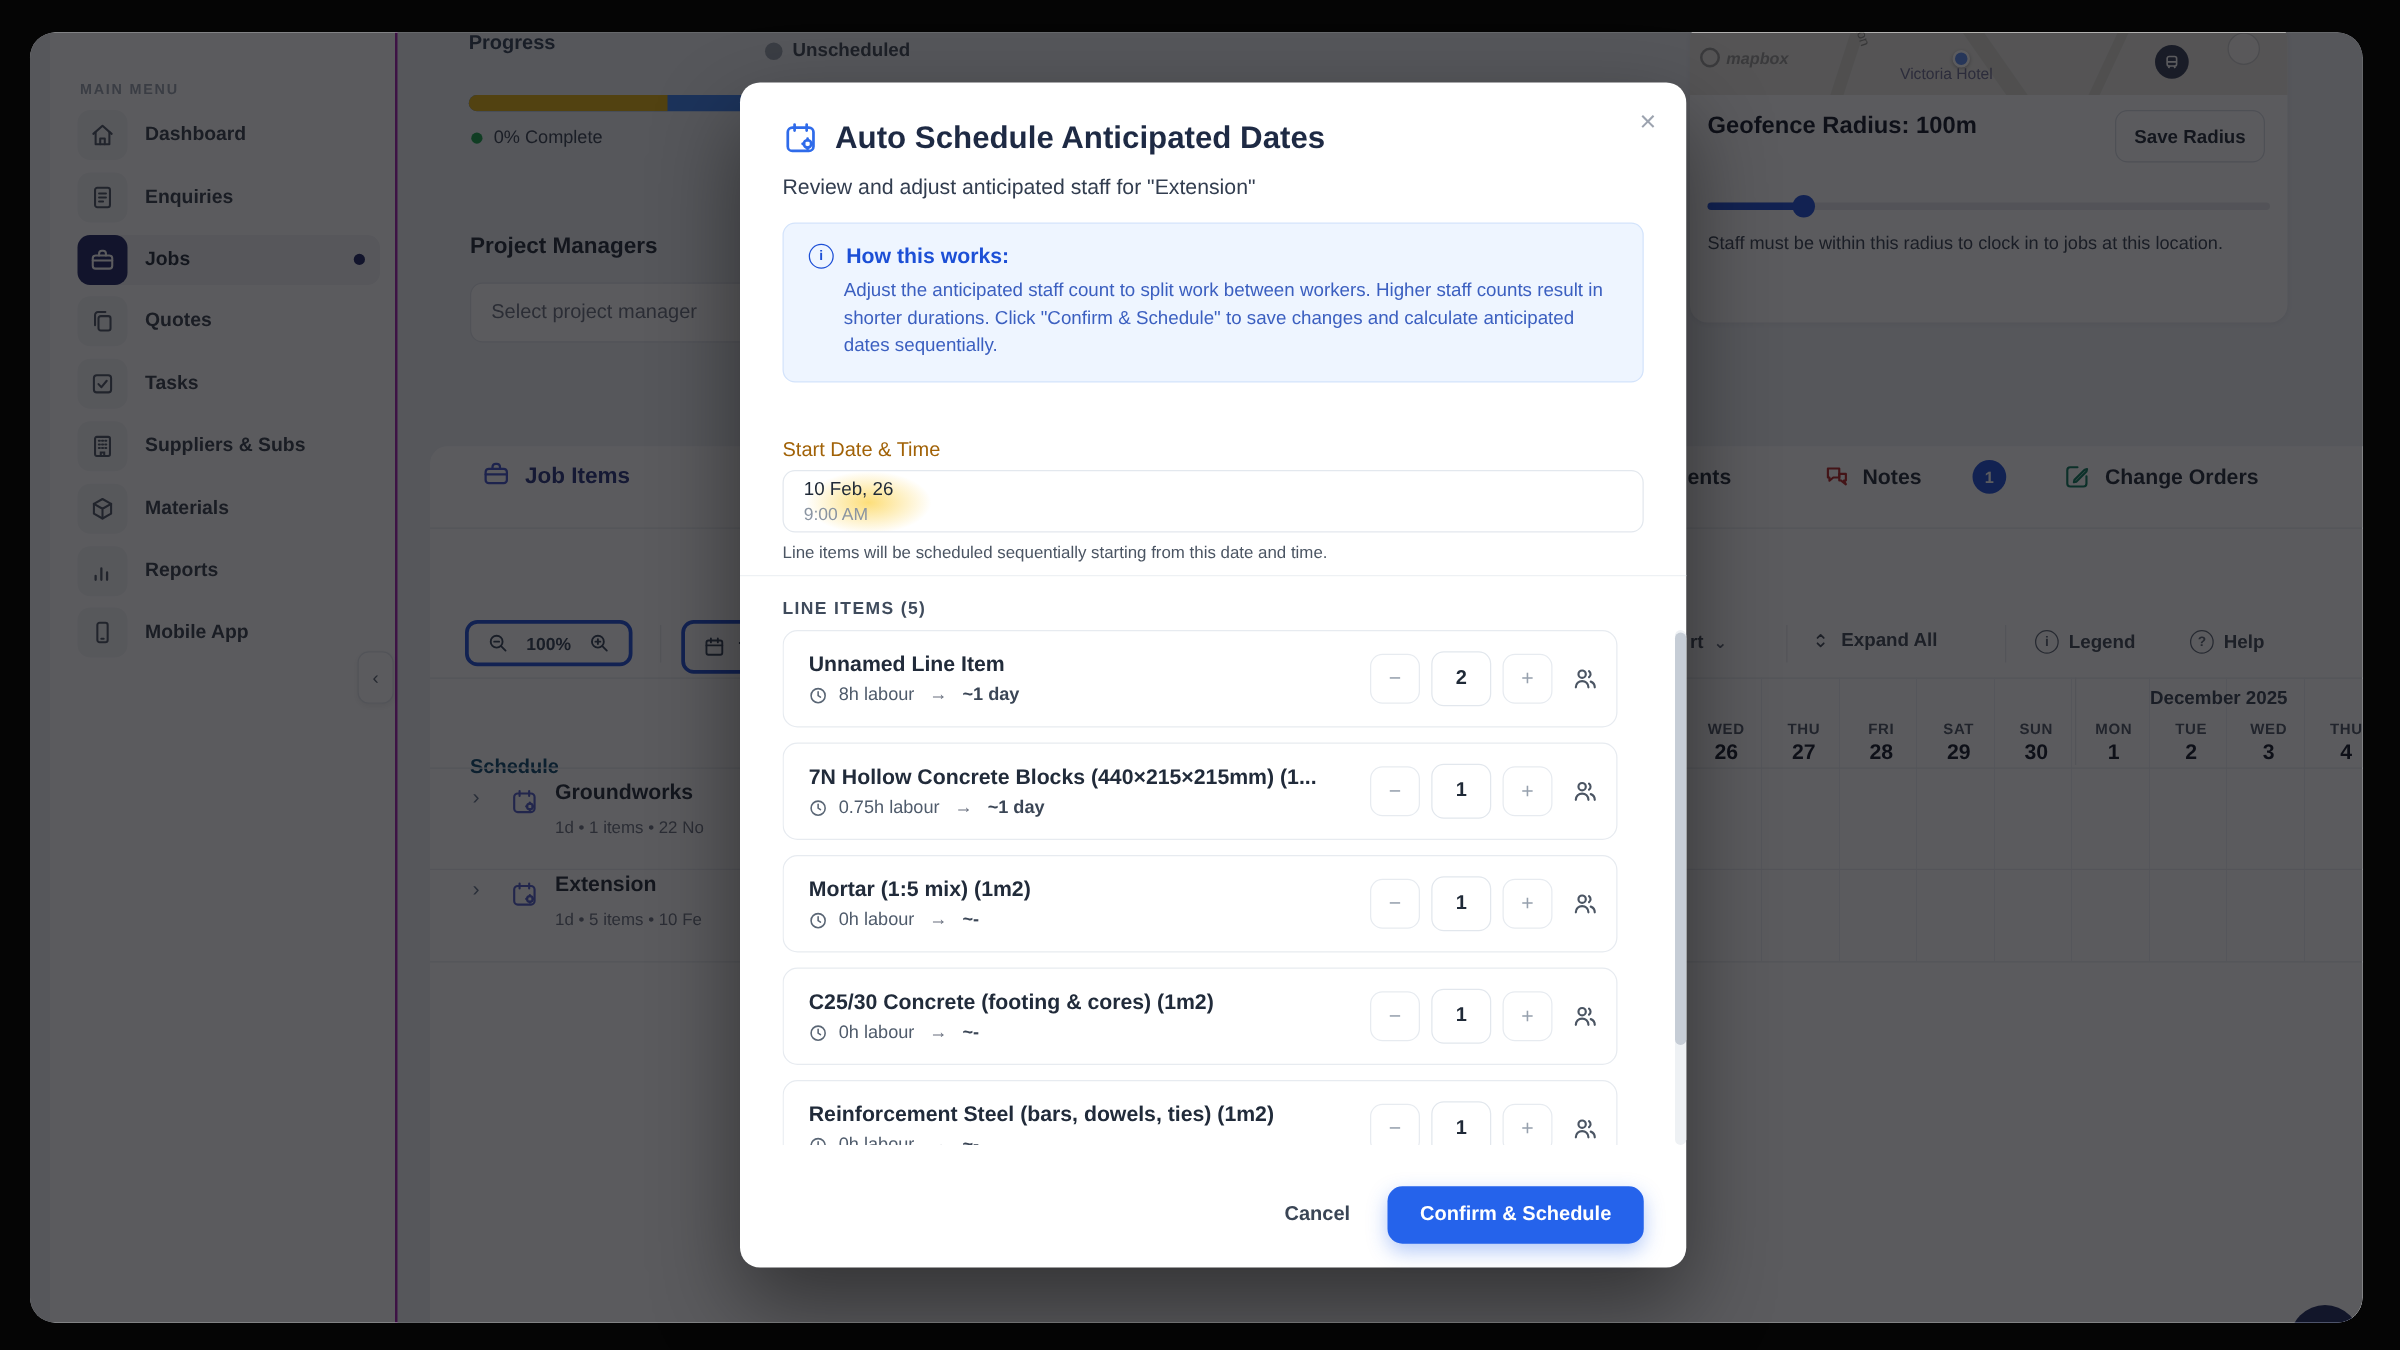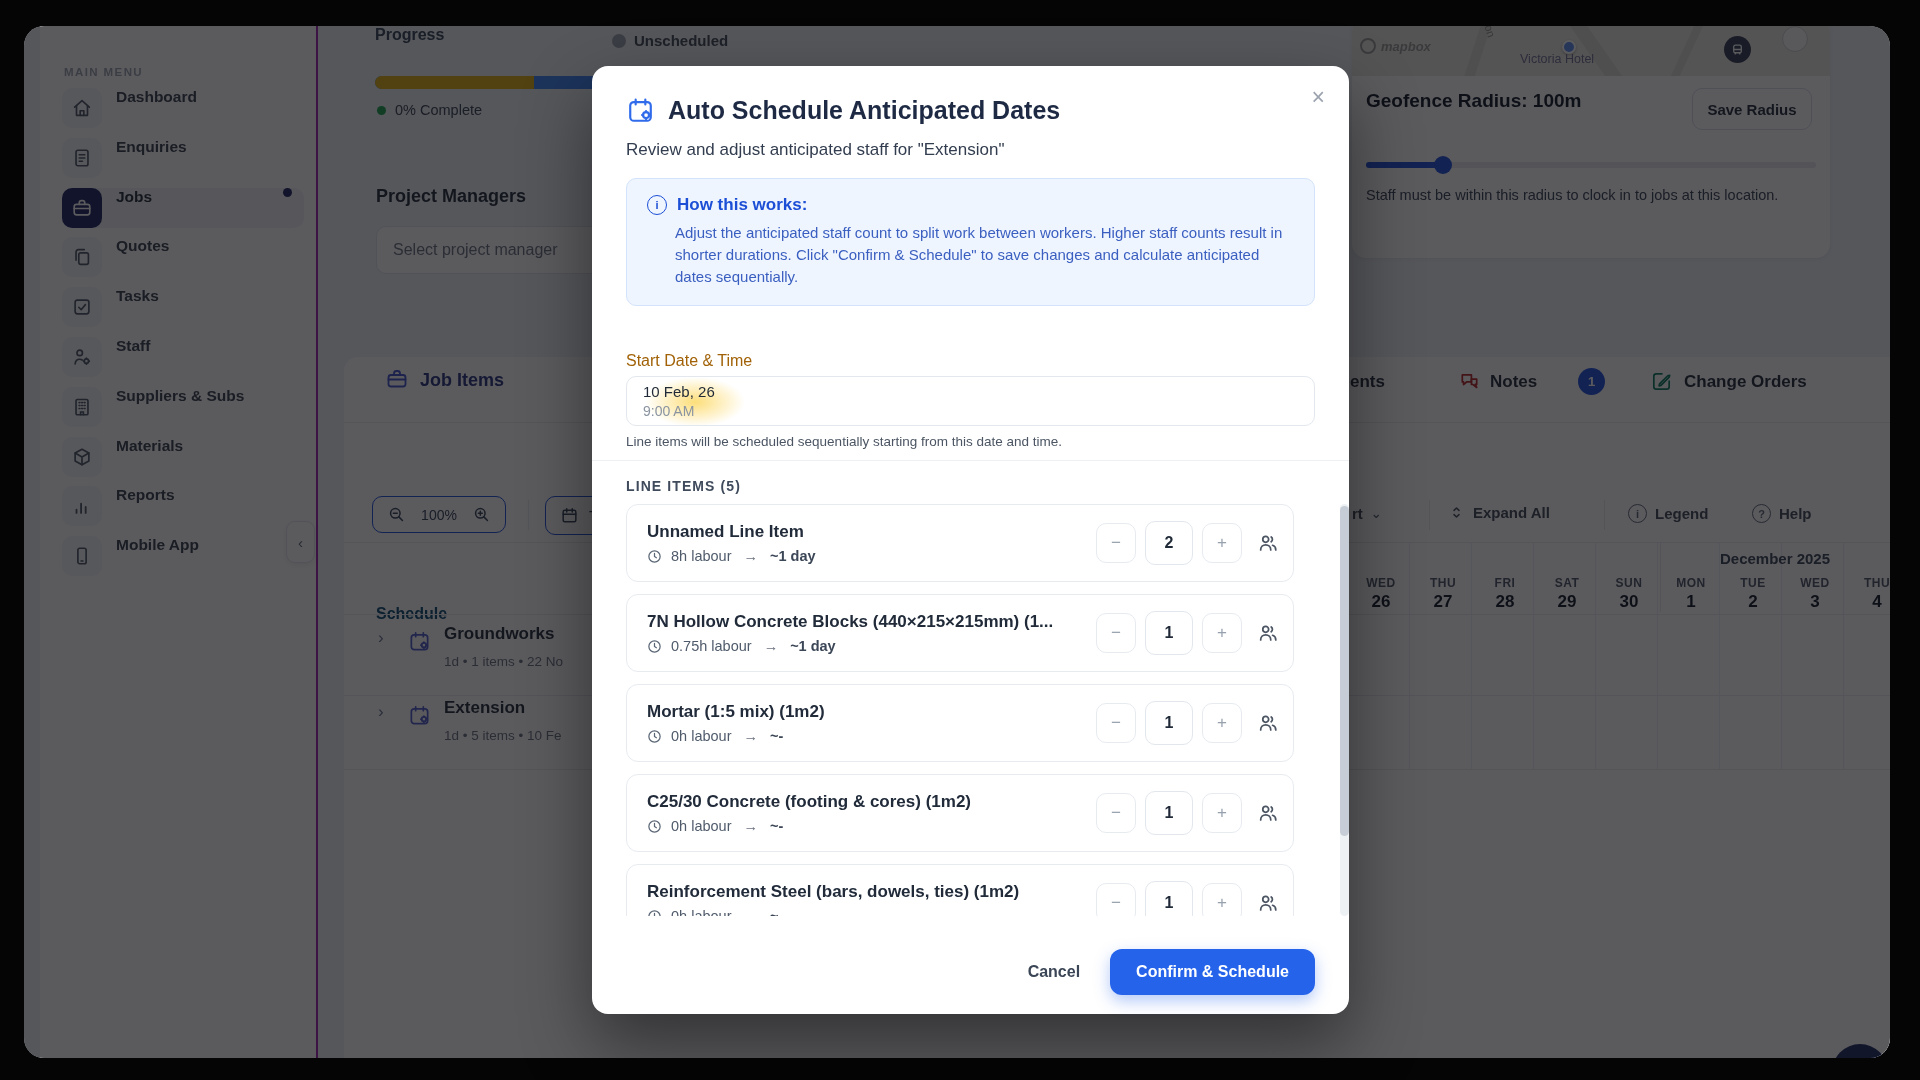--- a/index.html
+++ b/index.html
@@ -5,40 +5,40 @@
   html,body{margin:0;padding:0;background:#000;}
   .stage{position:relative;width:1920px;height:1080px;background:#050505;overflow:hidden;
          font-family:"Liberation Sans","DejaVu Sans",sans-serif;-webkit-font-smoothing:antialiased;}
   .abs{position:absolute;}
   .window{position:absolute;left:24px;top:26px;width:1866px;height:1032px;background:#eef1f5;
           border-radius:20px;overflow:hidden;}
   
   .sidebar{position:absolute;left:16px;top:0;width:276px;height:100%;background:#fff;border-right:2px solid #a21caf;}
   .menu-label{position:absolute;left:24px;top:40px;font-size:11.5px;font-weight:700;letter-spacing:1.4px;color:#9aa3af;}
   .menu{position:absolute;left:22px;top:62px;right:12px;display:flex;flex-direction:column;gap:9.8px;}
-  .mitem{position:relative;display:flex;align-items:flex-start;height:40px;border-radius:10px;}
+  .mitem{position:relative;display:flex;align-items:center;height:40px;border-radius:10px;}
   .mitem .tile{width:40px;height:40px;border-radius:10px;background:#f3f4f6;display:flex;align-items:center;justify-content:center;color:#4b5563;flex:0 0 auto;}
   .mitem .mlabel{margin-left:14px;font-size:15.5px;font-weight:600;color:#37404d;}
   .mitem.active{background:#f1f2f5;}
   .mitem.active .tile{background:#1e2563;color:#fff;}
   .mitem.active .mlabel{color:#1f2937;}
   .mitem .notif{position:absolute;right:12px;width:9px;height:9px;border-radius:50%;background:#1e2563;}
   .collapse-btn{position:absolute;left:262px;top:495px;width:27px;height:40px;background:#fff;border:1px solid #e3e7ec;
     border-radius:9px;display:flex;align-items:center;justify-content:center;color:#5b6573;font-size:15px;box-shadow:0 2px 6px rgba(0,0,0,.08);z-index:3;}
   svg.ic{display:block;}
   
   .h-label{font-size:16px;font-weight:700;color:#334155;}
   .progress-bar{position:absolute;left:351px;top:50px;width:324px;height:13px;border-radius:7px;overflow:hidden;background:#3b82f6;}
   .progress-fill{height:100%;width:49%;background:#e3b211;float:left;}
   .dot{border-radius:50%;display:inline-block;}
   .select-box{position:absolute;left:352px;top:200px;width:336px;height:46px;background:#fff;border:1px solid #dfe3e9;border-radius:10px;
     display:flex;align-items:center;padding:0 16px;font-size:16px;color:#6b7280;}
   .panel{position:absolute;left:320px;top:331px;right:0;bottom:0;background:#fff;border-radius:14px 0 0 0;}
   .tabrow-border{position:absolute;left:320px;right:0;top:396px;height:1px;background:#e8eaee;}
-  .pill{position:absolute;height:37px;background:#fff;border:1px solid #1d4ed8;border-radius:10px;display:flex;align-items:center;gap:10px;padding:0 14px;color:#334155;font-size:14px;font-weight:400;}
+  .pill{position:absolute;height:37px;background:#fff;border:3px solid #1d4ed8;border-radius:10px;display:flex;align-items:center;gap:10px;padding:0 14px;color:#334155;font-size:14px;font-weight:700;}
   .tb-item{position:absolute;display:flex;align-items:center;gap:8px;font-size:15px;font-weight:600;color:#3f4956;}
   .circ-g{width:17px;height:17px;border-radius:50%;border:1.6px solid #5b6573;display:flex;align-items:center;justify-content:center;font-size:11px;font-weight:700;color:#5b6573;}
   .vline{position:absolute;width:1px;background:#e5e8ec;}
   .hline{position:absolute;height:1px;background:#e8eaee;}
   .daycell{position:absolute;width:62px;text-align:center;}
   .daycell .dow{font-size:12px;font-weight:700;color:#4b5563;letter-spacing:.5px;}
   .daycell .dnum{font-size:17px;font-weight:700;color:#111827;margin-top:2px;}
   .srow-title{font-size:17px;font-weight:700;color:#1f2937;}
   .srow-meta{font-size:13.5px;color:#6b7280;margin-top:4px;}
   .gridcols{position:absolute;left:1324px;right:0;top:516px;bottom:289px;
@@ -144,31 +144,20 @@
               <svg class="ic" width="22" height="22" viewBox="0 0 24 24" fill="none" stroke="currentColor" stroke-width="1.8" stroke-linecap="round" stroke-linejoin="round">
                 <rect x="4.5" y="4.5" width="15" height="15" rx="2.5"></rect>
                 <path d="M8.5 12.3l2.6 2.7 4.6-5.6"></path>
               </svg>
             </span>
           <span class="mlabel">Tasks</span>
         </div>
         <div class="mitem">
           <span class="tile">
               <svg class="ic" width="22" height="22" viewBox="0 0 24 24" fill="none" stroke="currentColor" stroke-width="1.8" stroke-linecap="round">
-                <circle cx="9.5" cy="7.5" r="3"></circle>
-                <path d="M4.5 19.5c.3-3.1 2.4-5 5-5 1 0 1.9.3 2.7.8"></path>
-                <circle cx="16.8" cy="16.5" r="2.4"></circle>
-                <path d="M16.8 13.2v1M16.8 18.8v1M13.7 16.5h1M19 16.5h1"></path>
-              </svg>
-            </span>
-          <span class="mlabel">Staff</span>
-        </div>
-        <div class="mitem">
-          <span class="tile">
-              <svg class="ic" width="22" height="22" viewBox="0 0 24 24" fill="none" stroke="currentColor" stroke-width="1.8" stroke-linecap="round">
                 <rect x="5.5" y="3.8" width="13" height="16.7" rx="1.5"></rect>
                 <path d="M8.8 7.2h.9M11.6 7.2h.9M14.4 7.2h.9M8.8 10.4h.9M11.6 10.4h.9M14.4 10.4h.9M8.8 13.6h.9M11.6 13.6h.9M14.4 13.6h.9M10.5 20.5v-3h3v3"></path>
               </svg>
             </span>
           <span class="mlabel">Suppliers &amp; Subs</span>
         </div>
         <div class="mitem">
           <span class="tile">
               <svg class="ic" width="22" height="22" viewBox="0 0 24 24" fill="none" stroke="currentColor" stroke-width="1.8" stroke-linecap="round" stroke-linejoin="round">
                 <path d="M12 3.5l7.5 4.2v8.6L12 20.5l-7.5-4.2V7.7z"></path>

